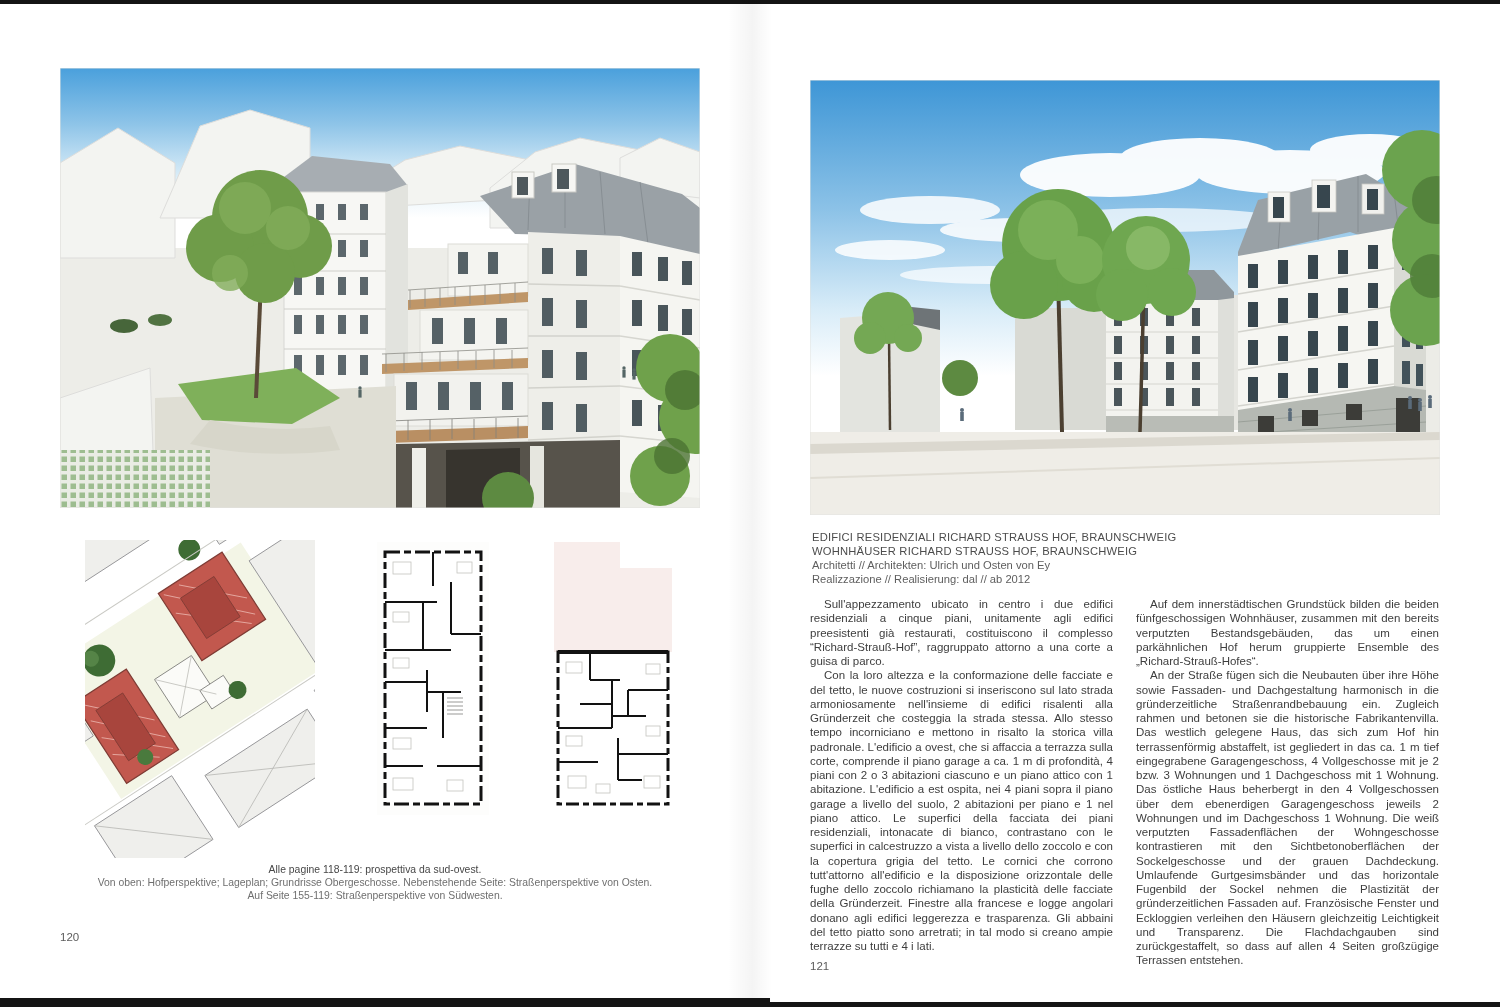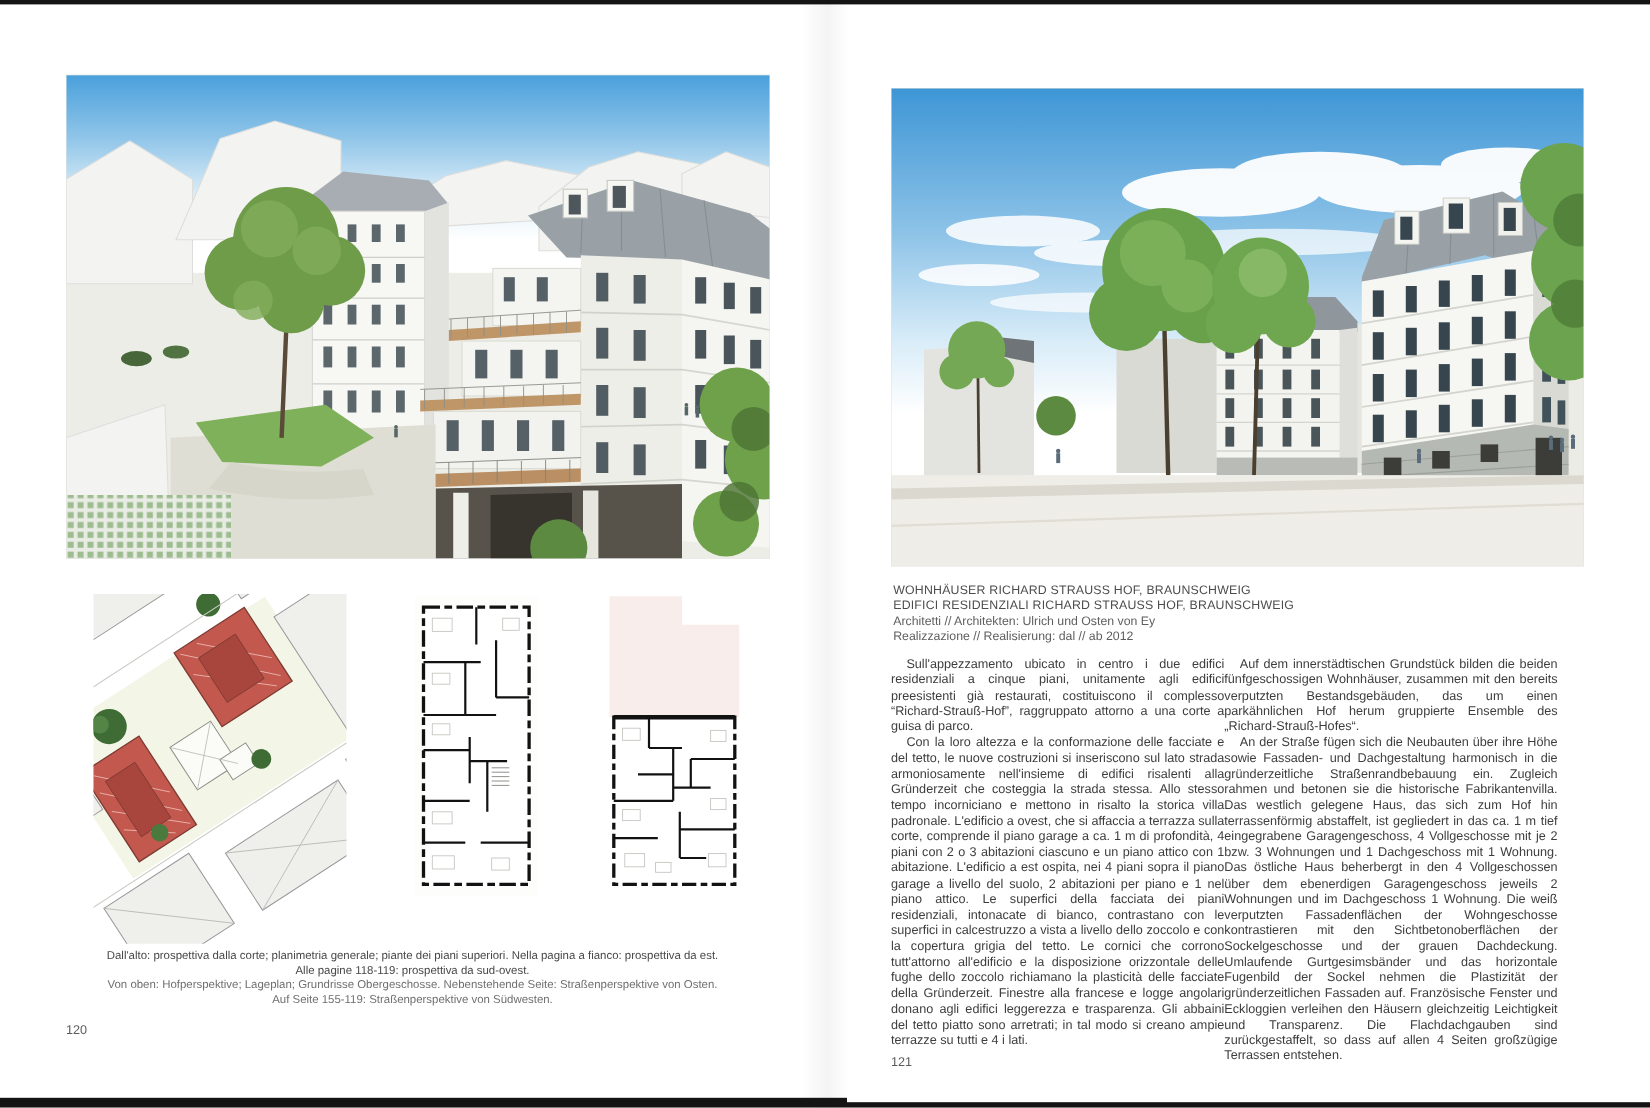--- a/index.html
+++ b/index.html
@@ -26,21 +26,21 @@
   .pagenum{position:absolute;font-size:11.5px;color:#5c5c5c;text-align:left;}
   #pagenum-left{left:60px;top:931px;width:620px;}
   #pagenum-right{left:810px;top:960px;width:630px;}
 
   
   #render-right{left:810px;top:80px;width:630px;height:435px;}
   #title-block{position:absolute;left:812px;top:531px;width:600px;}
   #title-block div{font-size:11.2px;line-height:13.9px;}
   .title-line{color:#4c4c4c;letter-spacing:.2px;}
   .meta-line{color:#5e5e5e;}
-  #columns{position:absolute;left:810px;top:597px;width:632px;display:flex;}
+  #columns{position:absolute;left:810px;top:597px;width:632px;display:flex;gap:23px;}
   .col{width:303px;}
   .col p{margin:0;font-size:11.5px;line-height:14.25px;text-align:justify;text-indent:14px;color:#3d3d3d;}
 </style>
 </head>
 <body>
 
 <div id="spread">
   <div id="edge-top" class="edge"></div>
   <div id="fold"></div>
 
@@ -391,21 +391,20 @@
           <rect x="16" y="196" width="16" height="10"></rect>
             <rect x="96" y="186" width="14" height="10"></rect>
           <rect x="18" y="236" width="18" height="12"></rect>
             <rect x="94" y="236" width="16" height="12"></rect>
           <rect x="46" y="244" width="14" height="9"></rect>
         </g>
       </svg>
     </figure>
 
     <div id="caption">
-      <p class="cap-it">Dall'alto: prospettiva dalla corte; planimetria generale; piante dei piani superiori. Nella pagina a fianco: prospettiva da est.</p>
       <p class="cap-it">Alle pagine 118-119: prospettiva da sud-ovest.</p>
       <p class="cap-de">Von oben: Hofperspektive; Lageplan; Grundrisse Obergeschosse. Nebenstehende Seite: Straßenperspektive von Osten.</p>
       <p class="cap-de">Auf Seite 155-119: Straßenperspektive von Südwesten.</p>
     </div>
 
     <div id="pagenum-left" class="pagenum">120</div>
   </section>
 
   <section>
 
@@ -600,22 +599,22 @@
             <use href="#prsR" x="480" y="330"></use>
           <use href="#prsR" x="600" y="318"></use>
             <use href="#prsR" x="610" y="320"></use>
             <use href="#prsR" x="620" y="317"></use>
         </g>
         <rect x="0" y="0" width="630" height="435" fill="none" stroke="#e3e3e0" stroke-width="1"></rect>
       </svg>
     </figure>
 
     <header id="title-block">
+      <div class="title-line">EDIFICI RESIDENZIALI RICHARD STRAUSS HOF, BRAUNSCHWEIG</div>
       <div class="title-line">WOHNHÄUSER RICHARD STRAUSS HOF, BRAUNSCHWEIG</div>
-      <div class="title-line">EDIFICI RESIDENZIALI RICHARD STRAUSS HOF, BRAUNSCHWEIG</div>
       <div class="meta-line">Architetti // Architekten: Ulrich und Osten von Ey</div>
       <div class="meta-line">Realizzazione // Realisierung: dal // ab 2012</div>
     </header>
 
     <div id="columns">
       <div class="col">
         <p>Sull'appezzamento ubicato in centro i due edifici residenziali a cinque piani, unitamente agli edifici preesistenti già restaurati, costituiscono il complesso “Richard-Strauß-Hof”, raggruppato attorno a una corte a guisa di parco.</p>
         <p>Con la loro altezza e la conformazione delle facciate e del tetto, le nuove costruzioni si inseriscono sul lato strada armoniosamente nell'insieme di edifici risalenti alla Gründerzeit che costeggia la strada stessa. Allo stesso tempo incorniciano e mettono in risalto la storica villa padronale. L'edificio a ovest, che si affaccia a terrazza sulla corte, comprende il piano garage a ca. 1 m di profondità, 4 piani con 2 o 3 abitazioni ciascuno e un piano attico con 1 abitazione. L'edificio a est ospita, nei 4 piani sopra il piano garage a livello del suolo, 2 abitazioni per piano e 1 nel piano attico. Le superfici della facciata dei piani residenziali, intonacate di bianco, contrastano con le superfici in calcestruzzo a vista a livello dello zoccolo e con la copertura grigia del tetto. Le cornici che corrono tutt'attorno all'edificio e la disposizione orizzontale delle fughe dello zoccolo richiamano la plasticità delle facciate della Gründerzeit. Finestre alla francese e logge angolari donano agli edifici leggerezza e trasparenza. Gli abbaini del tetto piatto sono arretrati; in tal modo si creano ampie terrazze su tutti e 4 i lati.</p>
       </div>
       <div class="col">

